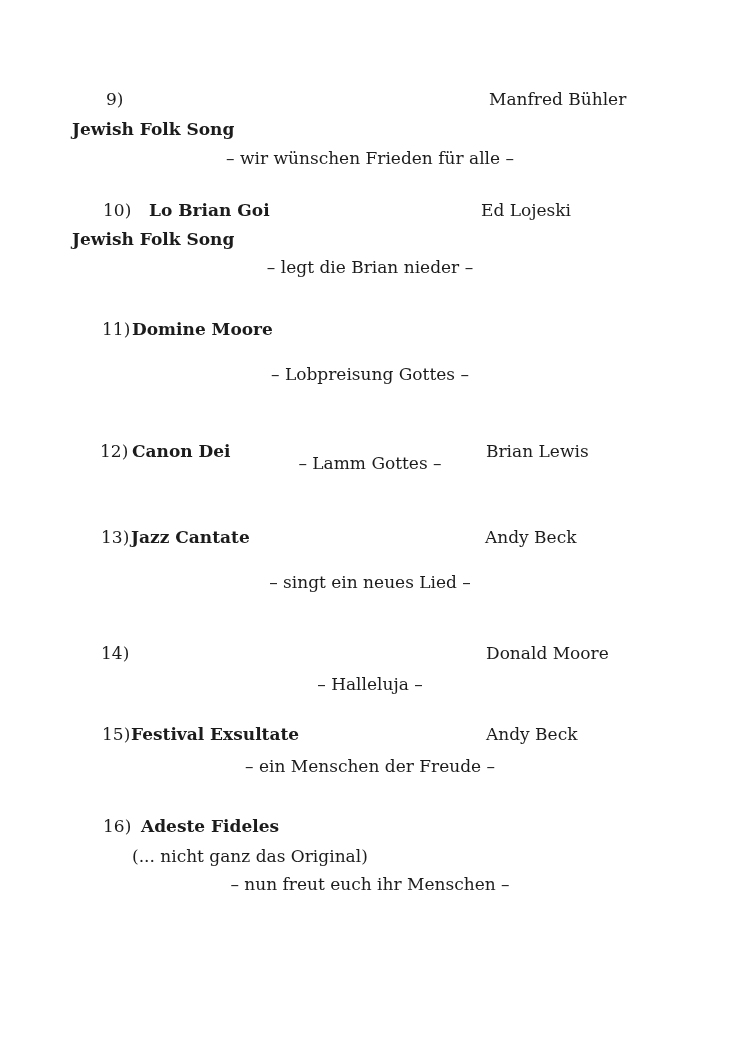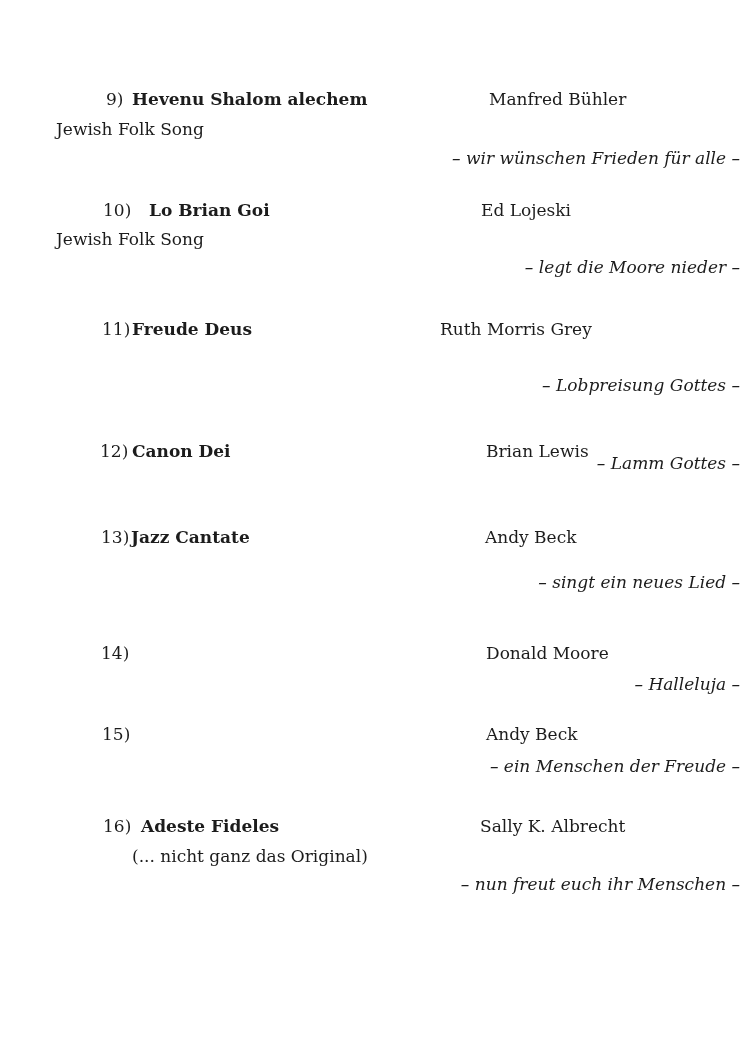--- a/index.html
+++ b/index.html
@@ -12,56 +12,54 @@
     color: #1c1c1c;
     font-family: "DejaVu Serif", "Liberation Serif", serif;
     font-size: 17px;
     line-height: 22px;
     overflow: hidden;
   }
   .item { position: absolute; left: 0; right: 0; height: 0; }
   .row { position: absolute; left: 0; right: 0; height: 24px; white-space: nowrap; }
   .num, .title, .composer { position: absolute; top: 0; }
   .title { font-weight: bold; }
-  .origin { padding-left: 56px; }
+  .origin { padding-left: 72px; font-weight: bold; }
   .note { padding-left: 132px; }
-  .subtitle { font-style: italic; text-align: right; }
+  .subtitle { text-align: center; }
 </style>
 </head>
 <body>
 
 <div class="page">
 
   <section class="item" style="top:88px">
     <div class="row" style="top:0">
       <span class="num" style="left:106px">9)</span>
-      <span class="title" style="left:132px">Hevenu Shalom alechem</span>
       <span class="composer" style="left:489px">Manfred Bühler</span>
     </div>
     <div class="row origin" style="top:30px">Jewish Folk Song</div>
     <div class="row subtitle" style="top:59px">– wir wünschen Frieden für alle –</div>
   </section>
 
   <section class="item" style="top:199px">
     <div class="row" style="top:0">
       <span class="num" style="left:103px">10)</span>
       <span class="title" style="left:149px">Lo Brian Goi</span>
       <span class="composer" style="left:481px">Ed Lojeski</span>
     </div>
     <div class="row origin" style="top:29px">Jewish Folk Song</div>
-    <div class="row subtitle" style="top:57px">– legt die Moore nieder –</div>
+    <div class="row subtitle" style="top:57px">– legt die Brian nieder –</div>
   </section>
 
   <section class="item" style="top:318px">
     <div class="row" style="top:0">
       <span class="num" style="left:102px">11)</span>
-      <span class="title" style="left:132px">Freude Deus</span>
-      <span class="composer" style="left:440px">Ruth Morris Grey</span>
+      <span class="title" style="left:132px">Domine Moore</span>
     </div>
-    <div class="row subtitle" style="top:56px">– Lobpreisung Gottes –</div>
+    <div class="row subtitle" style="top:45px">– Lobpreisung Gottes –</div>
   </section>
 
   <section class="item" style="top:436px">
     <div class="row" style="top:4px">
       <span class="num" style="left:100px">12)</span>
       <span class="title" style="left:132px">Canon Dei</span>
       <span class="composer" style="left:486px">Brian Lewis</span>
     </div>
     <div class="row subtitle" style="top:16px">– Lamm Gottes –</div>
   </section>
@@ -79,28 +77,28 @@
     <div class="row" style="top:0">
       <span class="num" style="left:101px">14)</span>
       <span class="composer" style="left:486px">Donald Moore</span>
     </div>
     <div class="row subtitle" style="top:31px">– Halleluja –</div>
   </section>
 
   <section class="item" style="top:723px">
     <div class="row" style="top:0">
       <span class="num" style="left:102px">15)</span>
+      <span class="title" style="left:131px">Festival Exsultate</span>
       <span class="composer" style="left:486px">Andy Beck</span>
     </div>
     <div class="row subtitle" style="top:32px">– ein Menschen der Freude –</div>
   </section>
 
   <section class="item" style="top:815px">
     <div class="row" style="top:0">
       <span class="num" style="left:103px">16)</span>
       <span class="title" style="left:141px">Adeste Fideles</span>
-      <span class="composer" style="left:480px">Sally K. Albrecht</span>
     </div>
     <div class="row note" style="top:30px">(... nicht ganz das Original)</div>
     <div class="row subtitle" style="top:58px">– nun freut euch ihr Menschen –</div>
   </section>
 
 </div>
 
 </body></html>

